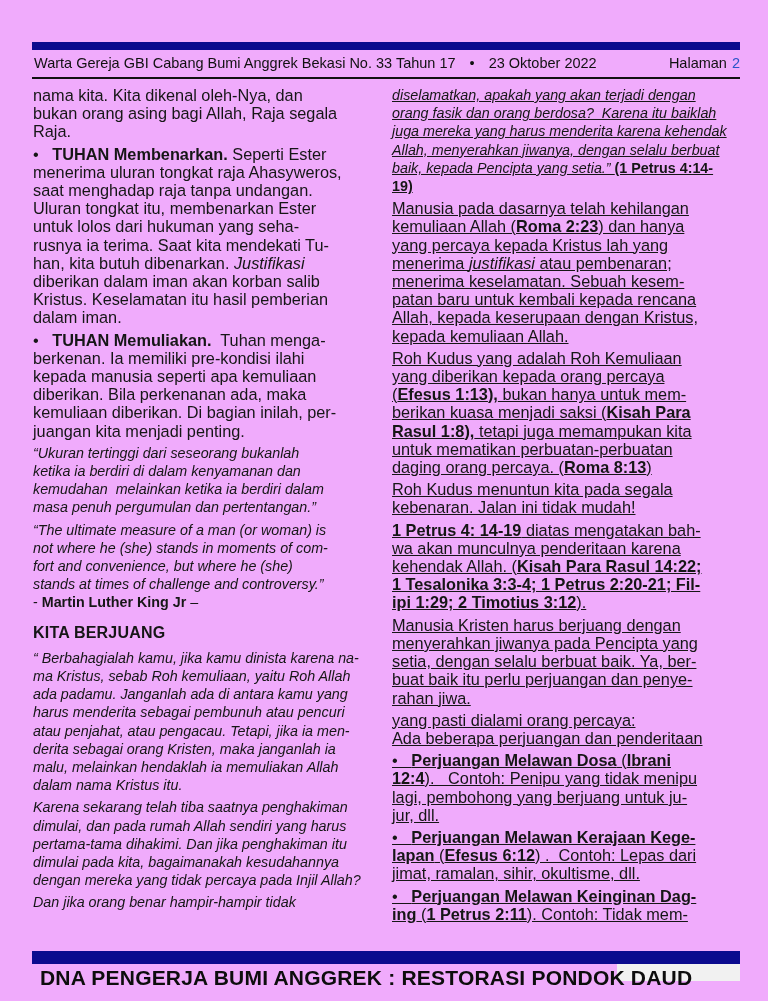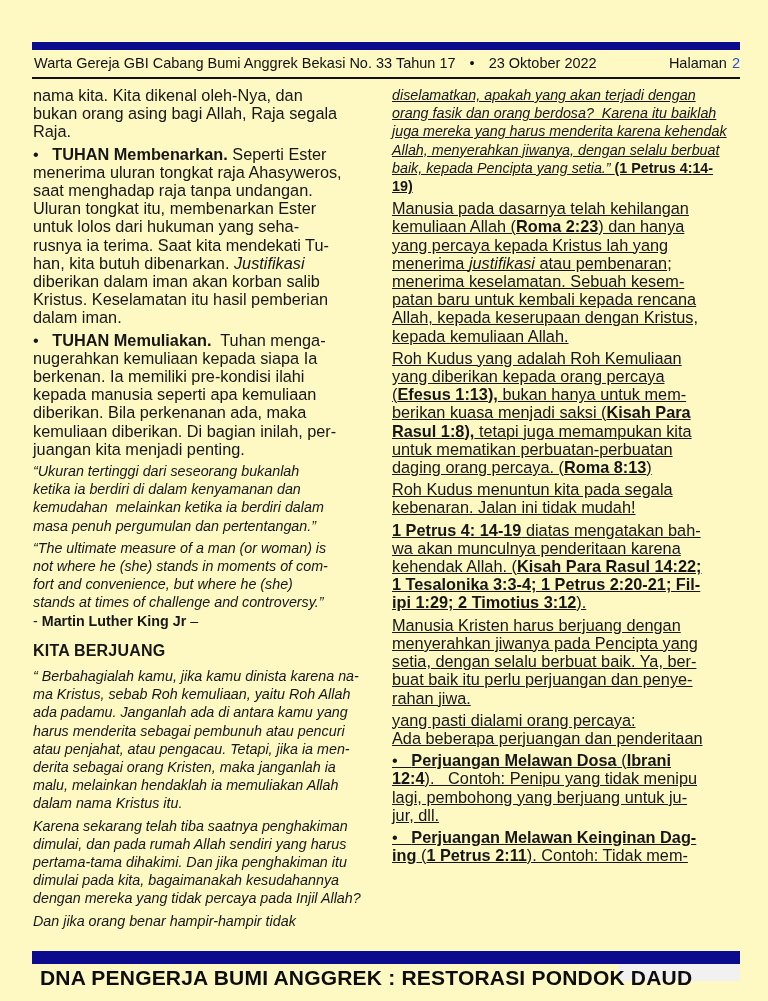--- a/index.html
+++ b/index.html
@@ -1,19 +1,19 @@
 <!DOCTYPE html>
 <html style="--navy: #0b0b8e; --pgblue: #2a55c8;"><head>
 <meta charset="utf-8">
 <style>
   html,body{margin:0;padding:0;background:#ffffff;}
   .page{
     position:relative;
     width:768px;height:1001px;
-    background:#fef9c3;
+    background:#f0abfc;
     font-family:"Liberation Sans","DejaVu Sans",sans-serif;
     color:#161616;
     overflow:hidden;
   }
   .topbar{
     position:absolute;left:32px;top:42px;width:708px;height:8px;
     background:var(--navy,#0b0b8e);
   }
   .header-row{
     position:absolute;left:34px;top:53px;width:706px;
@@ -79,21 +79,20 @@
         <div class="line"><span class="">Uluran tongkat itu, membenarkan Ester</span></div>
         <div class="line"><span class="">untuk lolos dari hukuman yang seha-</span></div>
         <div class="line"><span class="">rusnya ia terima. Saat kita mendekati Tu-</span></div>
         <div class="line"><span class="">han, kita butuh dibenarkan. </span><span class="i">Justifikasi</span></div>
         <div class="line"><span class="">diberikan dalam iman akan korban salib</span></div>
         <div class="line"><span class="">Kristus. Keselamatan itu hasil pemberian</span></div>
         <div class="line"><span class="">dalam iman.</span></div>
       </div>
       <div class="para body">
         <div class="line"><span class="">•   </span><span class="b ">TUHAN Memuliakan.</span><span class="">  Tuhan menga-</span></div>
-        <div class="line"><span class="">nugerahkan kemuliaan kepada siapa Ia</span></div>
         <div class="line"><span class="">berkenan. Ia memiliki pre-kondisi ilahi</span></div>
         <div class="line"><span class="">kepada manusia seperti apa kemuliaan</span></div>
         <div class="line"><span class="">diberikan. Bila perkenanan ada, maka</span></div>
         <div class="line"><span class="">kemuliaan diberikan. Di bagian inilah, per-</span></div>
         <div class="line"><span class="">juangan kita menjadi penting.</span></div>
       </div>
       <div class="para quote">
         <div class="line"><span class="i">“Ukuran tertinggi dari seseorang bukanlah</span></div>
         <div class="line"><span class="i">ketika ia berdiri di dalam kenyamanan dan</span></div>
         <div class="line"><span class="i">kemudahan  melainkan ketika ia berdiri dalam</span></div>
@@ -180,20 +179,25 @@
         <div class="line"><span class="">yang pasti dialami orang percaya:</span></div>
         <div class="line"><span class="">Ada beberapa perjuangan dan penderitaan</span></div>
       </div>
       <div class="para body">
         <div class="line"><span class="">•   </span><span class="b ">Perjuangan Melawan Dosa</span><span class=""> (</span><span class="b ">Ibrani</span></div>
         <div class="line"><span class="b ">12:4</span><span class="">).   Contoh: Penipu yang tidak menipu</span></div>
         <div class="line"><span class="">lagi, pembohong yang berjuang untuk ju-</span></div>
         <div class="line"><span class="">jur, dll.</span></div>
       </div>
       <div class="para body">
+        <div class="line"><span class="">•   </span><span class="b ">Perjuangan Melawan Kerajaan Kege-</span></div>
+        <div class="line"><span class="b ">lapan</span><span class=""> (</span><span class="b ">Efesus 6:12</span><span class="">) .  Contoh: Lepas dari</span></div>
+        <div class="line"><span class="">jimat, ramalan, sihir, okultisme, dll.</span></div>
+      </div>
+      <div class="para body">
         <div class="line"><span class="">•   </span><span class="b ">Perjuangan Melawan Keinginan Dag-</span></div>
         <div class="line"><span class="b ">ing</span><span class=""> (</span><span class="b ">1 Petrus 2:11</span><span class="">). Contoh: Tidak mem-</span></div>
       </div>
     </div>
 
   <div class="bottombar"></div>
   <div class="footer-shadow"></div>
   <div class="footer-text">DNA PENGERJA BUMI ANGGREK : RESTORASI PONDOK DAUD</div>
 
 </div>

